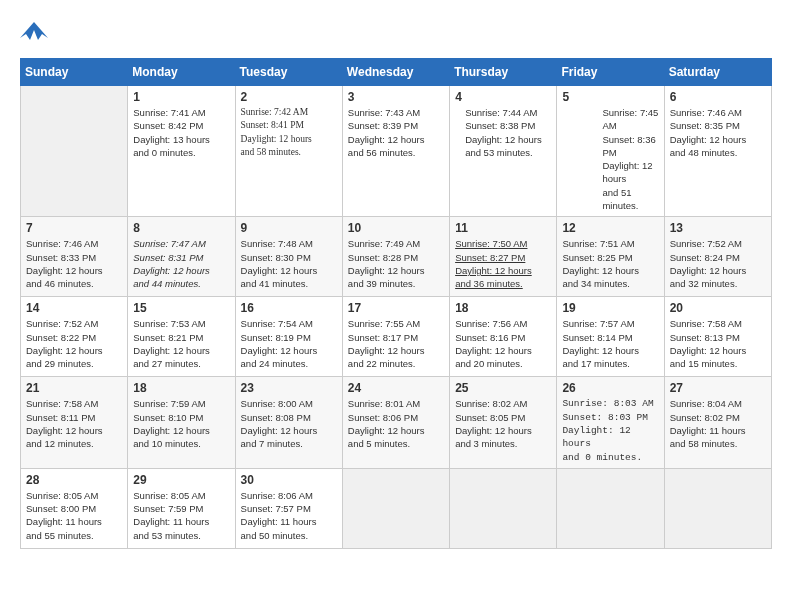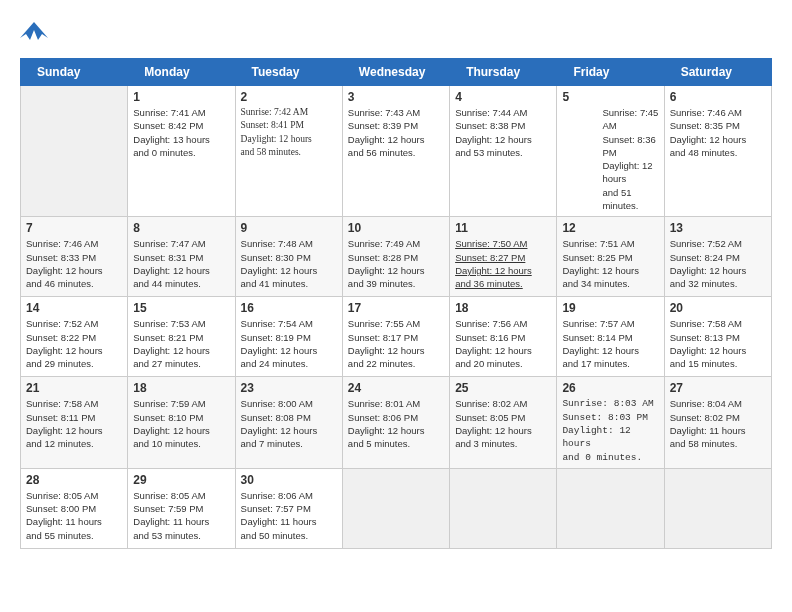--- a/index.html
+++ b/index.html
@@ -44,21 +44,21 @@
       color: #555;
     }
     table {
       width: 100%;
       border-collapse: collapse;
       font-size: 10.5px;
     }
     thead tr th {
       background-color: #2a6ebb;
       color: white;
-      padding: 6px 16px;
+      padding: 6px 4px;
       text-align: left;
       font-size: 12px;
       border: 1px solid #2a6ebb;
     }
     tbody tr td {
       border: 1px solid #ccc;
       vertical-align: top;
       padding: 4px 5px;
       width: calc(100% / 7);
       height: 80px;
@@ -137,21 +137,21 @@
         </td>
         <td>
           <span class="day-number">3</span>
           <div class="day-info" style="white-space: pre-line;">Sunrise: 7:43 AM
 Sunset: 8:39 PM
 Daylight: 12 hours
 and 56 minutes.</div>
         </td>
         <td>
           <span class="day-number">4</span>
-          <div class="day-info" style="white-space: pre-line;">Sunrise: 7:44 AM
+          <div class="day-info" style="white-space: pre-line; margin-left: 10px;">Sunrise: 7:44 AM
 Sunset: 8:38 PM
 Daylight: 12 hours
 and 53 minutes.</div>
         </td>
         <td>
           <span class="day-number">5</span>
           <div class="day-info" style="white-space: pre-line; margin-left: 40px;">Sunrise: 7:45 AM
 Sunset: 8:36 PM
 Daylight: 12 hours
 and 51 minutes.</div>
@@ -167,21 +167,21 @@
       <tr>
         <td>
           <span class="day-number">7</span>
           <div class="day-info" style="white-space: pre-line;">Sunrise: 7:46 AM
 Sunset: 8:33 PM
 Daylight: 12 hours
 and 46 minutes.</div>
         </td>
         <td>
           <span class="day-number">8</span>
-          <div class="day-info" style="white-space: pre-line;">Sunrise: 7:47 AM
+          <div class="day-info" style="white-space: pre-line; font-style: italic;">Sunrise: 7:47 AM
 Sunset: 8:31 PM
 Daylight: 12 hours
 and 44 minutes.</div>
         </td>
         <td>
           <span class="day-number">9</span>
           <div class="day-info" style="white-space: pre-line;">Sunrise: 7:48 AM
 Sunset: 8:30 PM
 Daylight: 12 hours
 and 41 minutes.</div>

